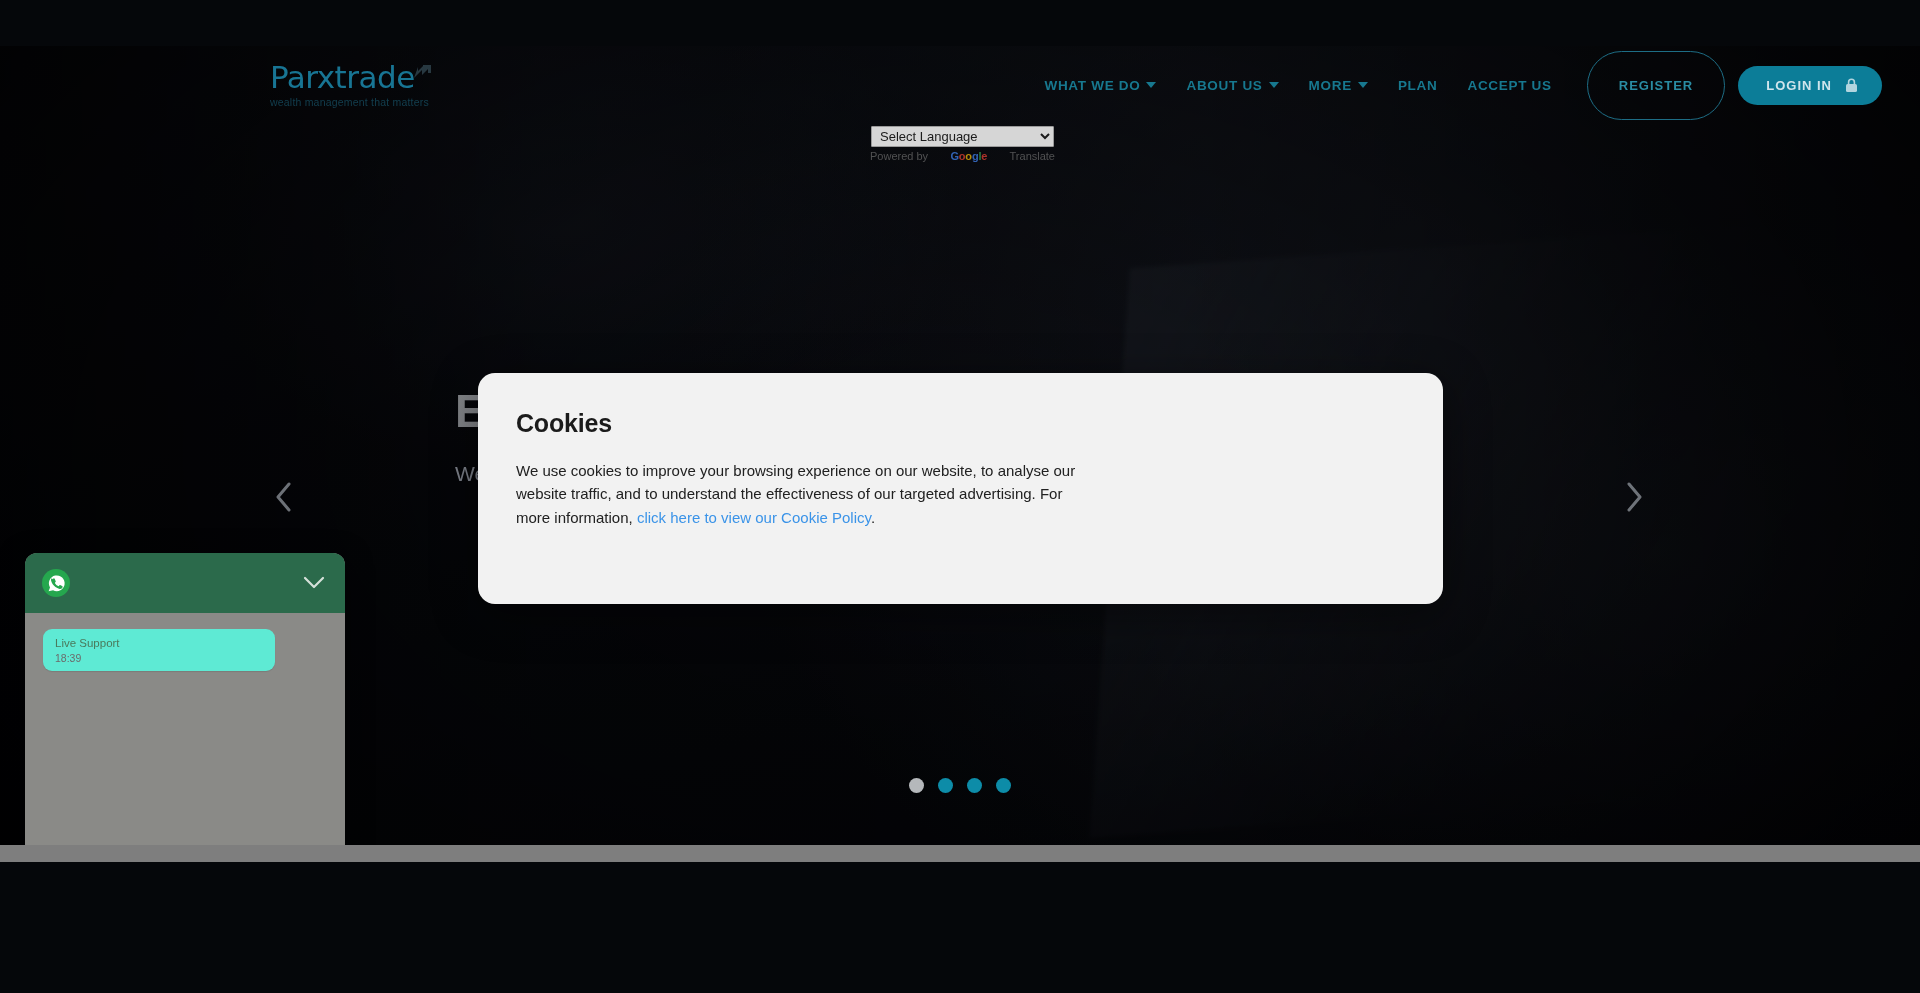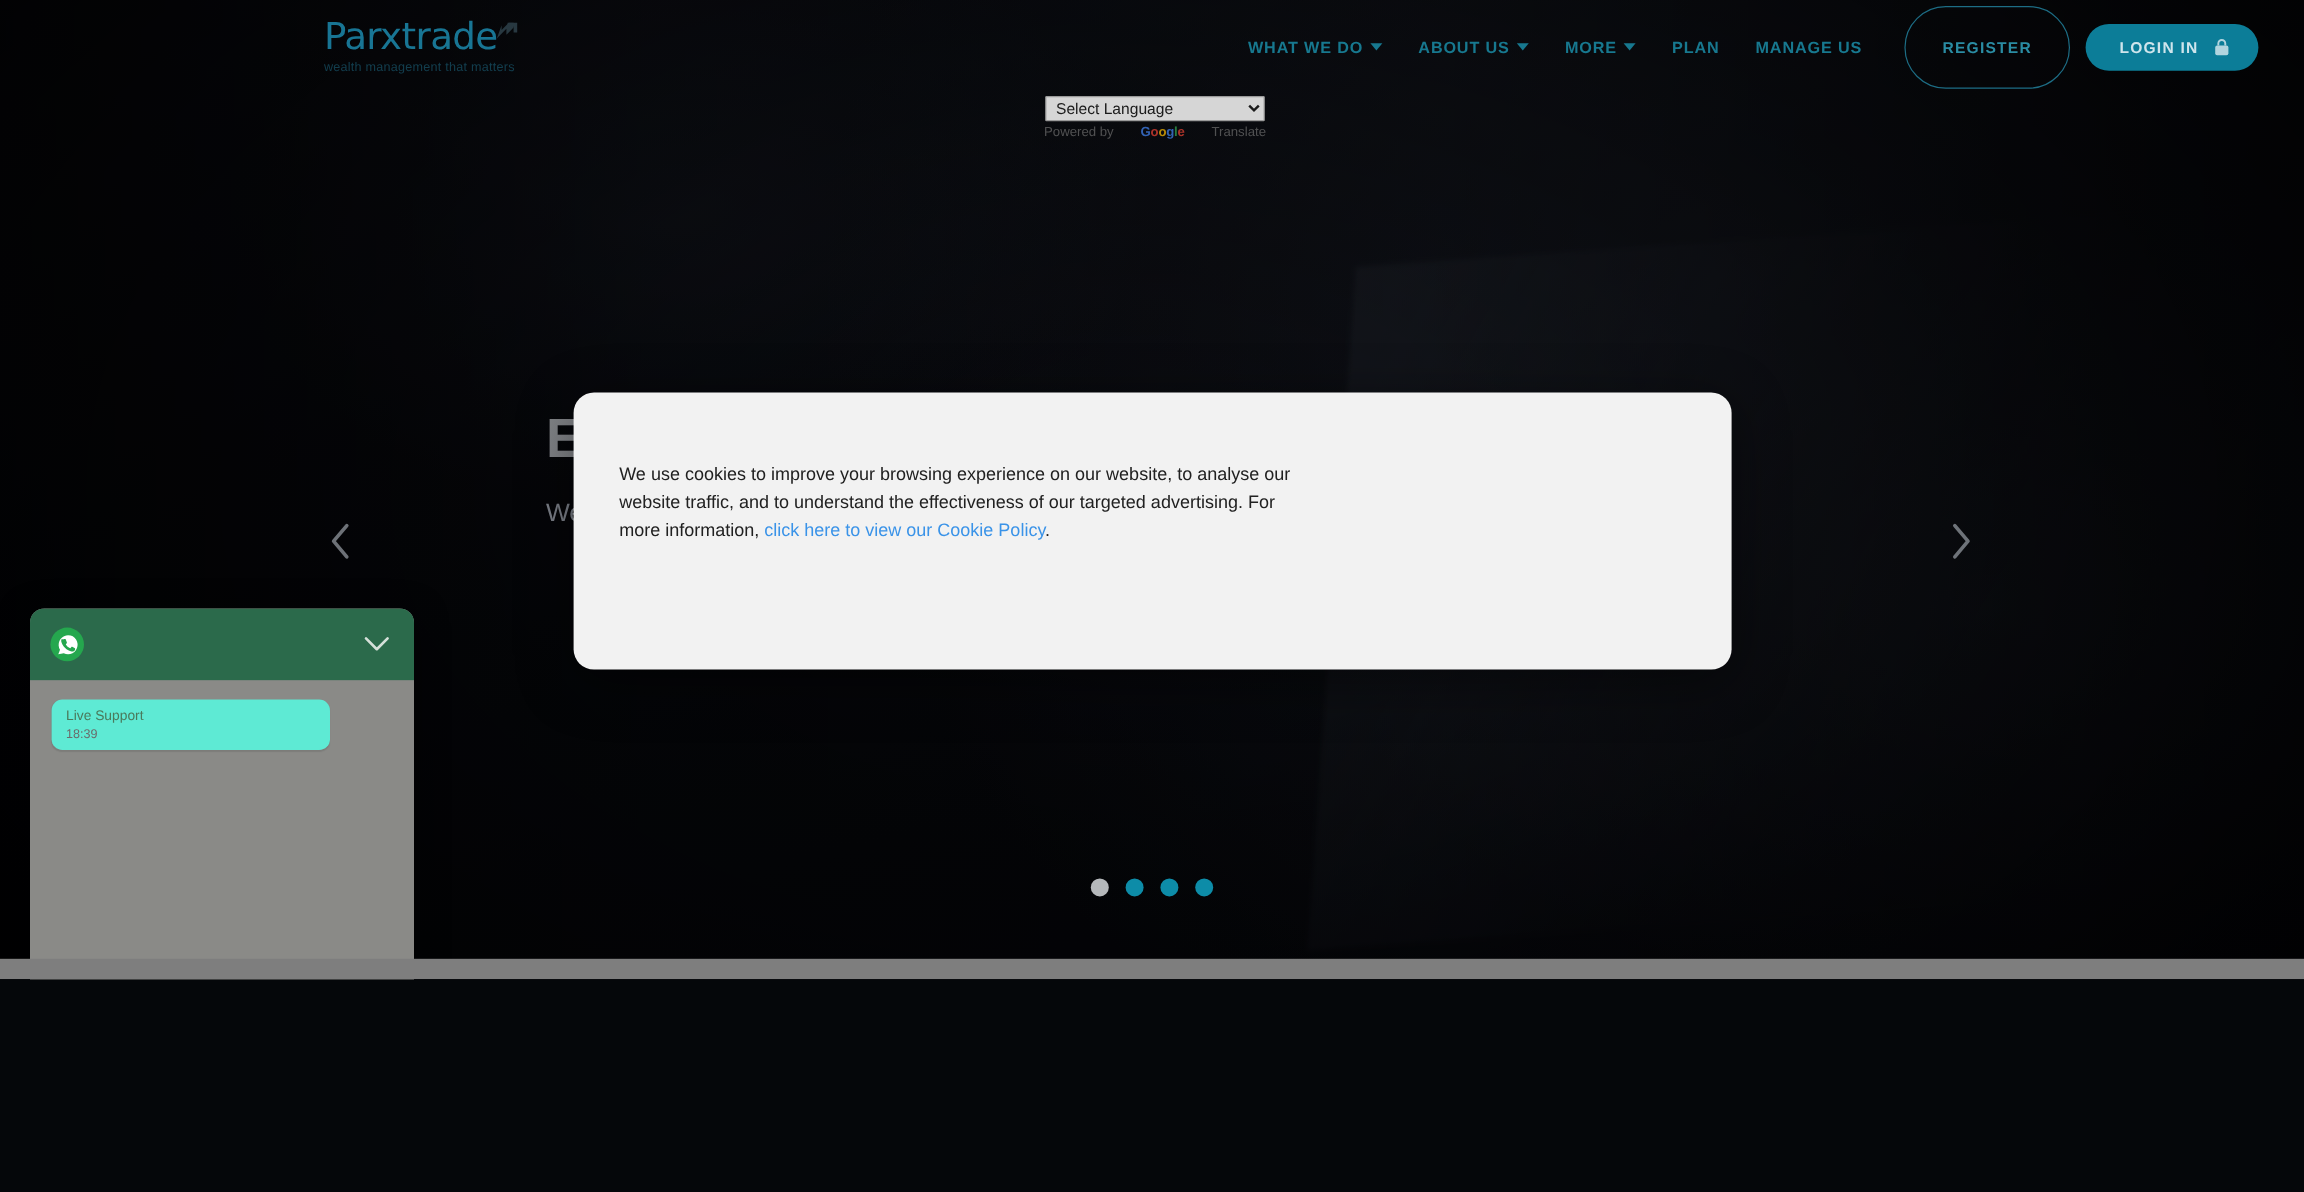--- a/index.html
+++ b/index.html
@@ -5,21 +5,21 @@
 <style>
   * { box-sizing: border-box; margin: 0; padding: 0; }
   html, body {
     width: 1920px; height: 993px;
     overflow: hidden;
     background: #05070a;
     font-family: "Liberation Sans", sans-serif;
   }
 
   
-  .page { position: relative; width: 1920px; height: 816px; overflow: hidden; }
+  .page { position: relative; width: 1920px; height: 816px; overflow: hidden; margin-top: 46px; }
 
   .hero-bg {
     position: absolute; inset: 0;
     background:
       radial-gradient(circle at 74% 30%, rgba(40,46,58,0.55) 0%, rgba(10,12,16,0) 48%),
       radial-gradient(ellipse 900px 560px at 86% 62%, rgba(52,58,70,0.42) 0%, rgba(8,10,14,0) 60%),
       radial-gradient(ellipse 620px 420px at 30% 22%, rgba(30,35,46,0.5) 0%, rgba(6,8,11,0) 62%),
       linear-gradient(168deg, #14171f 0%, #0b0d12 36%, #06080b 70%, #04050a 100%);
   }
   
@@ -283,21 +283,21 @@
         <span class="caret"></span>
       </div>
       <div class="nav-item">
         <span>MORE</span>
         <span class="caret"></span>
       </div>
       <div class="nav-item">
         <span>PLAN</span>
       </div>
       <div class="nav-item">
-        <span>MANAGE US</span>
+        <span>ACCEPT US</span>
       </div>
 
       <button class="btn-register">REGISTER</button>
 
       <button class="btn-login">
         <span>LOGIN IN</span>
         <svg class="lock-ico" viewBox="0 0 13 15">
           <rect x="1" y="6" width="11" height="8" rx="1.6" fill="#cfe5ec"></rect>
           <path d="M3.6 6 V4.2 a2.9 2.9 0 0 1 5.8 0 V6" stroke="#cfe5ec" stroke-width="1.6" fill="none"></path>
         </svg>
@@ -335,20 +335,21 @@
   <div class="dots">
     <div class="dot" style="background:#b5b8bb"></div>
     <div class="dot" style="background:#0d8ca8"></div>
     <div class="dot" style="background:#0d8ca8"></div>
     <div class="dot" style="background:#0d8ca8"></div>
   </div>
 
   <div class="modal-overlay">
     <div class="modal">
       <div class="modal-left">
+        <div class="modal-title">Cookies</div>
         <div class="modal-body">
           <span>We use cookies to improve your browsing experience on our website, to analyse our website traffic, and to understand the effectiveness of our targeted advertising. For more information, </span><span class="modal-link">click here to view our Cookie Policy</span><span>.</span>
         </div>
       </div>
     </div>
   </div>
 
   <div class="wa">
     <div class="wa-head">
       <svg width="30" height="30" viewBox="0 0 30 30">

